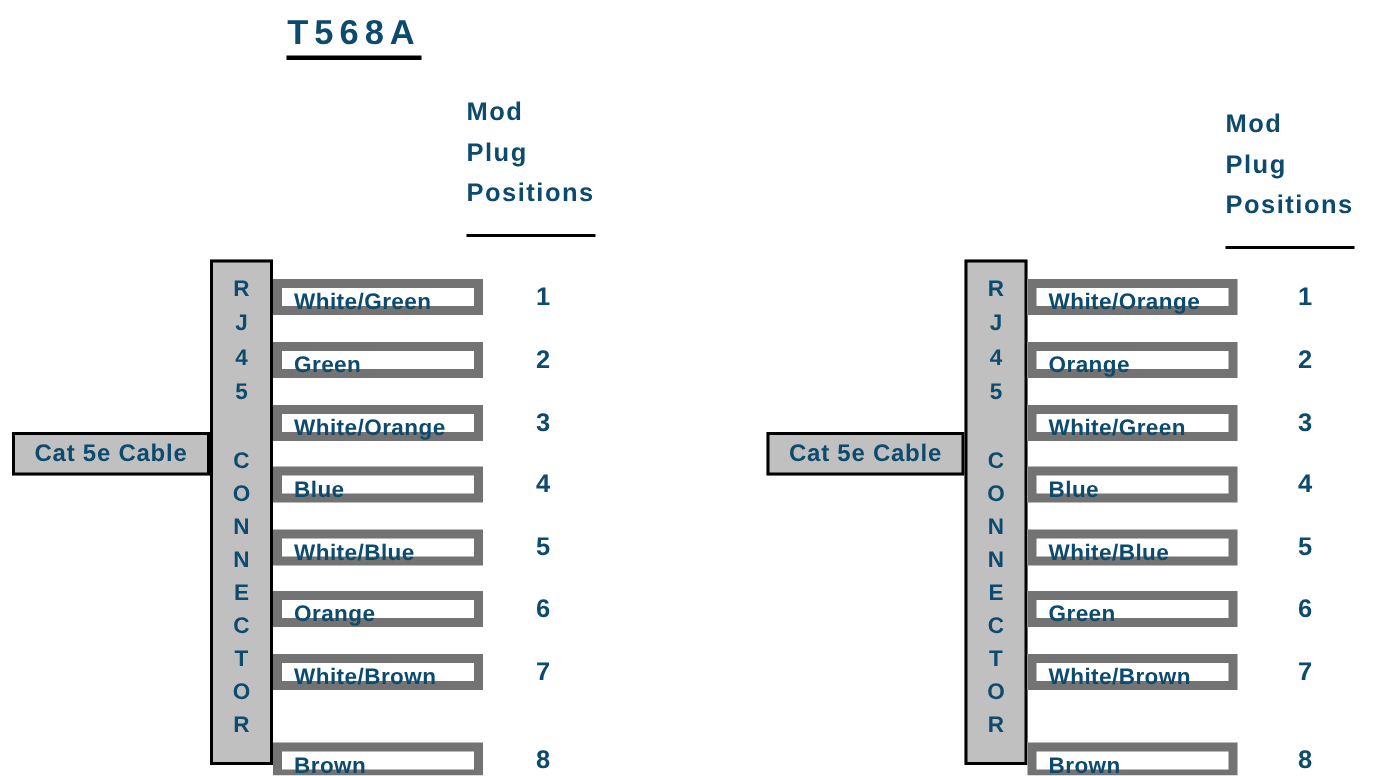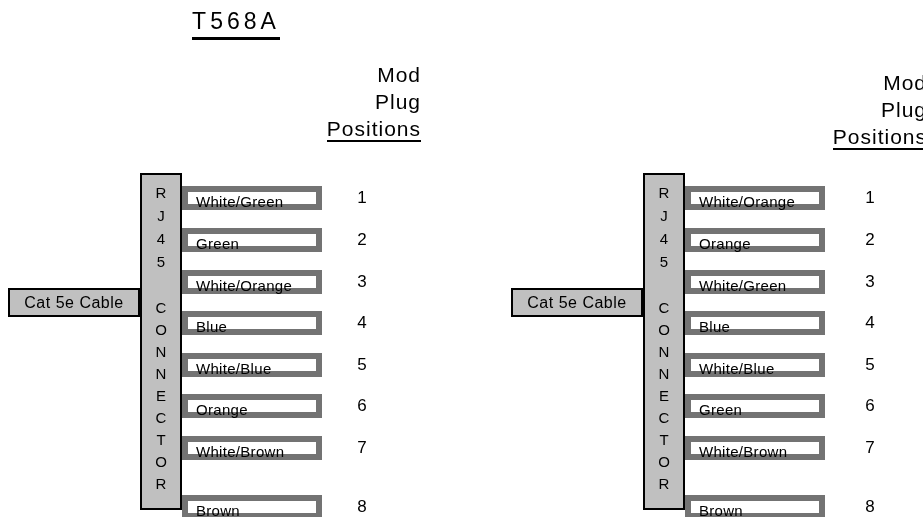--- a/index.html
+++ b/index.html
@@ -2,44 +2,44 @@
 <html><head>
 <meta charset="utf-8">
 <style>
   html, body { margin: 0; padding: 0; background: #ffffff; }
   .canvas {
     position: relative;
     width: 923px;
     height: 517px;
     background: #ffffff;
     font-family: "Liberation Sans", sans-serif;
-    font-weight: normal;
-    color: #000000;
+    font-weight: bold;
+    color: #0c4a6e;
     overflow: hidden;
   }
   .diagram { position: absolute; inset: 0; }
 
   
   .title-wrap { position: absolute; top: 8px; width: 200px; text-align: center; }
   .t568a .title-wrap { left: 136px; }
   .t568b .title-wrap { left: 616px; }
   .title-text {
     display: inline-block;
     font-size: 23px;
     letter-spacing: 4px;
     border-bottom: 3px solid #000;
     padding-bottom: 2px;
   }
 
   
-  .modplug { position: absolute; width: 110px; text-align: right; font-size: 21px; line-height: 27px; letter-spacing: 1px; }
+  .modplug { position: absolute; width: 110px; text-align: left; font-size: 17px; line-height: 27px; letter-spacing: 1px; }
   .t568a .modplug { left: 311px; top: 61px; }
   .t568b .modplug { left: 817px; top: 69px; }
   .modplug .hline { display: block; }
-  .modplug .uline { display: inline-block; border-bottom: 2px solid #000; padding-bottom: 0; line-height: 22px; }
+  .modplug .uline { display: inline-block; border-bottom: 2px solid #000; padding-bottom: 16px; line-height: 22px; }
 
   
   .connector {
     position: absolute; top: 173px; width: 42px; height: 337px;
     box-sizing: border-box;
     background: #c0c0c0;
     border: 2px solid #000;
   }
   .t568a .connector { left: 140px; }
   .t568b .connector { left: 643px; }

